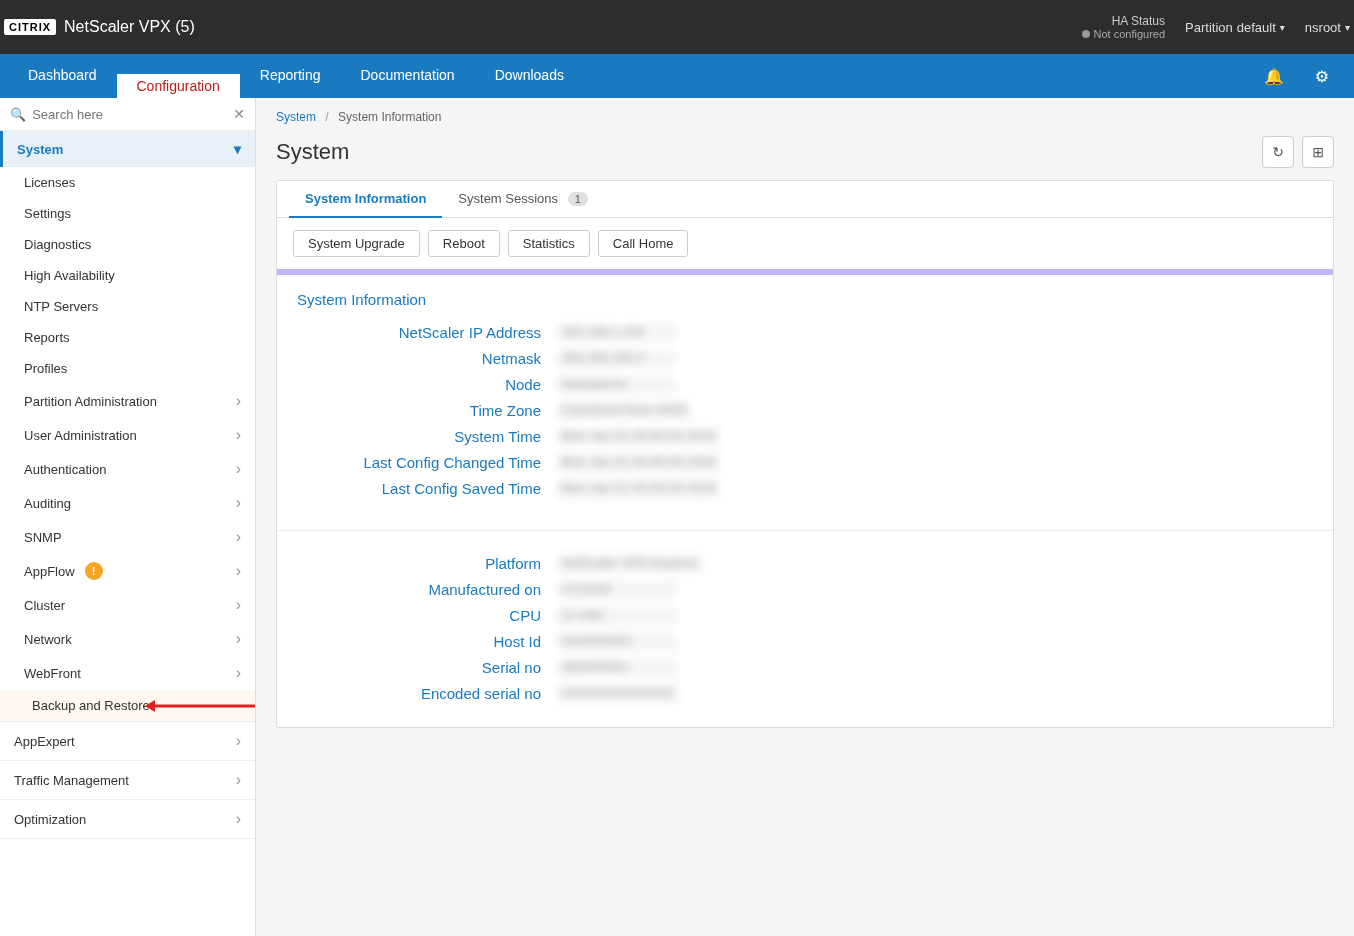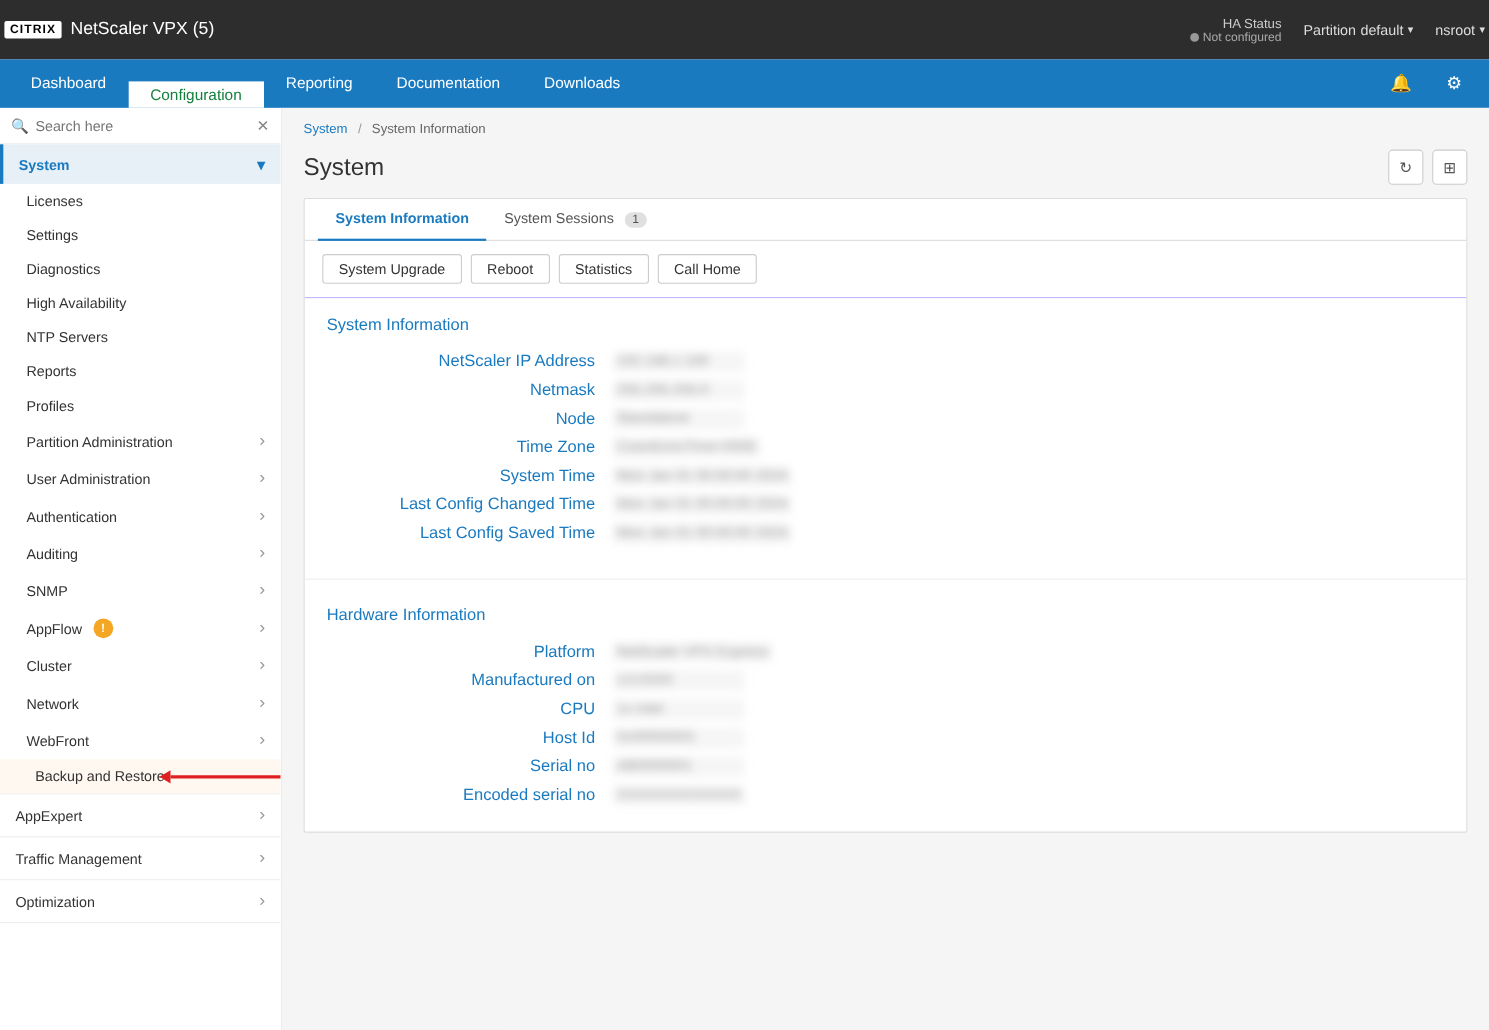--- a/index.html
+++ b/index.html
@@ -97,21 +97,21 @@
       color: #fff;
       padding: 0 20px;
       display: flex;
       align-items: center;
       cursor: pointer;
       font-size: 14px;
       border-bottom: 3px solid transparent;
     }
     .nav-tab.active {
       background: #fff;
-      color: #15803d;
+      color: #b91c1c;
       border-bottom: none;
       margin-top: 20px;
     }
     .nav-icons {
       display: flex;
       align-items: center;
       gap: 16px;
       padding-right: 8px;
     }
     .nav-icon-btn {
@@ -296,21 +296,21 @@
       background: #e0e0e0;
       border-radius: 10px;
       padding: 1px 7px;
       font-size: 11px;
       margin-left: 6px;
     }
     .action-buttons-row {
       padding: 12px 16px;
       display: flex;
       gap: 8px;
-      border-bottom: 1px solid #c4b5fd;
+      border-bottom: 6px solid #c4b5fd;
     }
     .action-btn {
       padding: 5px 14px;
       border: 1px solid #ccc;
       background: #fff;
       border-radius: 3px;
       cursor: pointer;
       font-size: 13px;
       color: #333;
     }
@@ -562,21 +562,20 @@
         </div>
         <div class="info-row">
           <div class="info-label">Last Config Saved Time</div>
           <div class="info-value blurred">Mon Jan 01 00:00:00 2024</div>
         </div>
       </div>
 
       <hr class="section-divider">
 
       <div class="info-section">
-        <div class="info-section-title">Hardware Information</div>
         <div class="info-row">
           <div class="info-label">Platform</div>
           <div class="info-value blurred">NetScaler VPX Express</div>
         </div>
         <div class="info-row">
           <div class="info-label">Manufactured on</div>
           <div class="info-value blurred">1/1/2020</div>
         </div>
         <div class="info-row">
           <div class="info-label">CPU</div>

